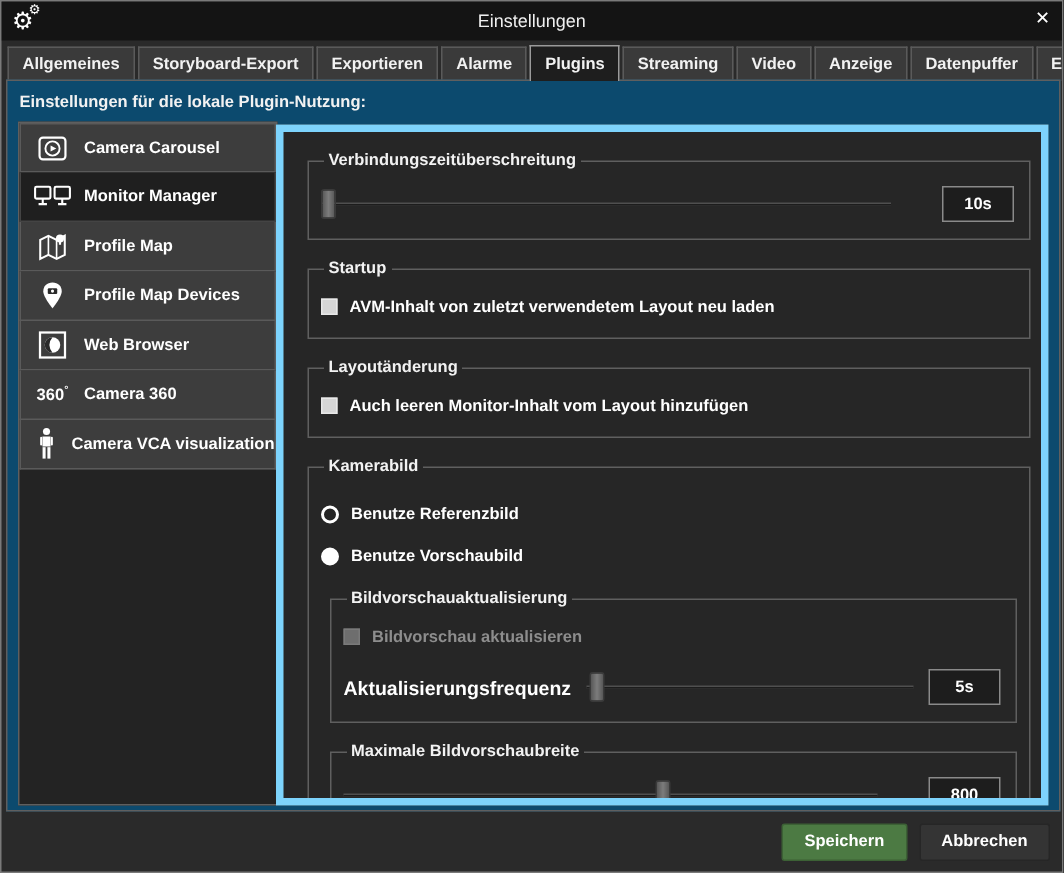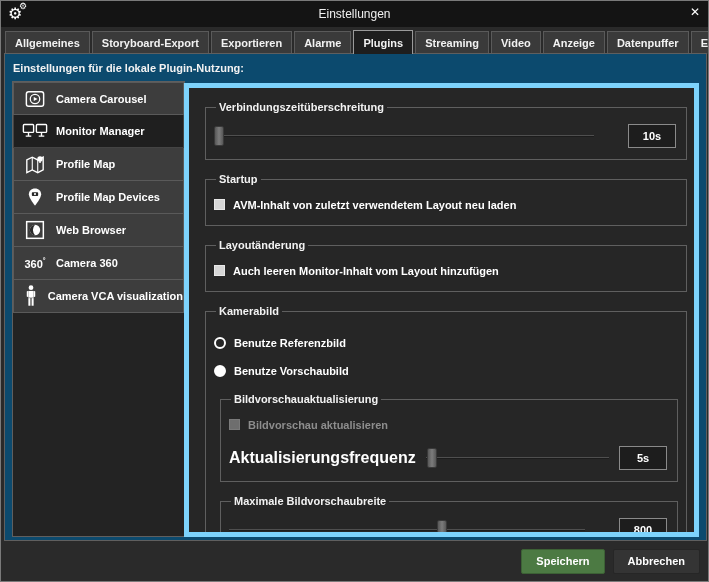--- a/index.html
+++ b/index.html
@@ -93,21 +93,21 @@
   .check-row.disabled .checkbox { background:#6e6e6e; border-color:#7a7a7a; }
   .check-row.disabled .check-label { color:#8d8d8d; }
   .radio-row { display:flex; align-items:center; margin-top:12px; height:16px; cursor:pointer; }
   .radio {
     width:12px; height:12px; border-radius:50%; border:2px solid #fff;
     margin-right:8px; flex:none; background:transparent;
   }
   .radio-row.checked .radio { background:#fff; }
   .radio-label { font-size:11px; font-weight:bold; color:#fff; }
   .freq-row { display:flex; align-items:center; margin-top:10px; height:26px; }
-  .freq-label { font-size:16px; font-weight:bold; color:#fff; margin-right:10px; white-space:nowrap; }
+  .freq-label { font-size:13px; font-weight:bold; color:#fff; margin-right:10px; white-space:nowrap; }
   
   .footer {
     position:absolute; left:0; right:8px; top:546px; height:28px;
     display:flex; justify-content:flex-end; align-items:center; gap:8px;
   }
   .btn {
     height:25px; padding:0 14px; border-radius:2px;
     font-size:11px; font-weight:bold; color:#fff;
     display:flex; align-items:center; justify-content:center; cursor:pointer;
     border:1px solid #2a2a2a;

